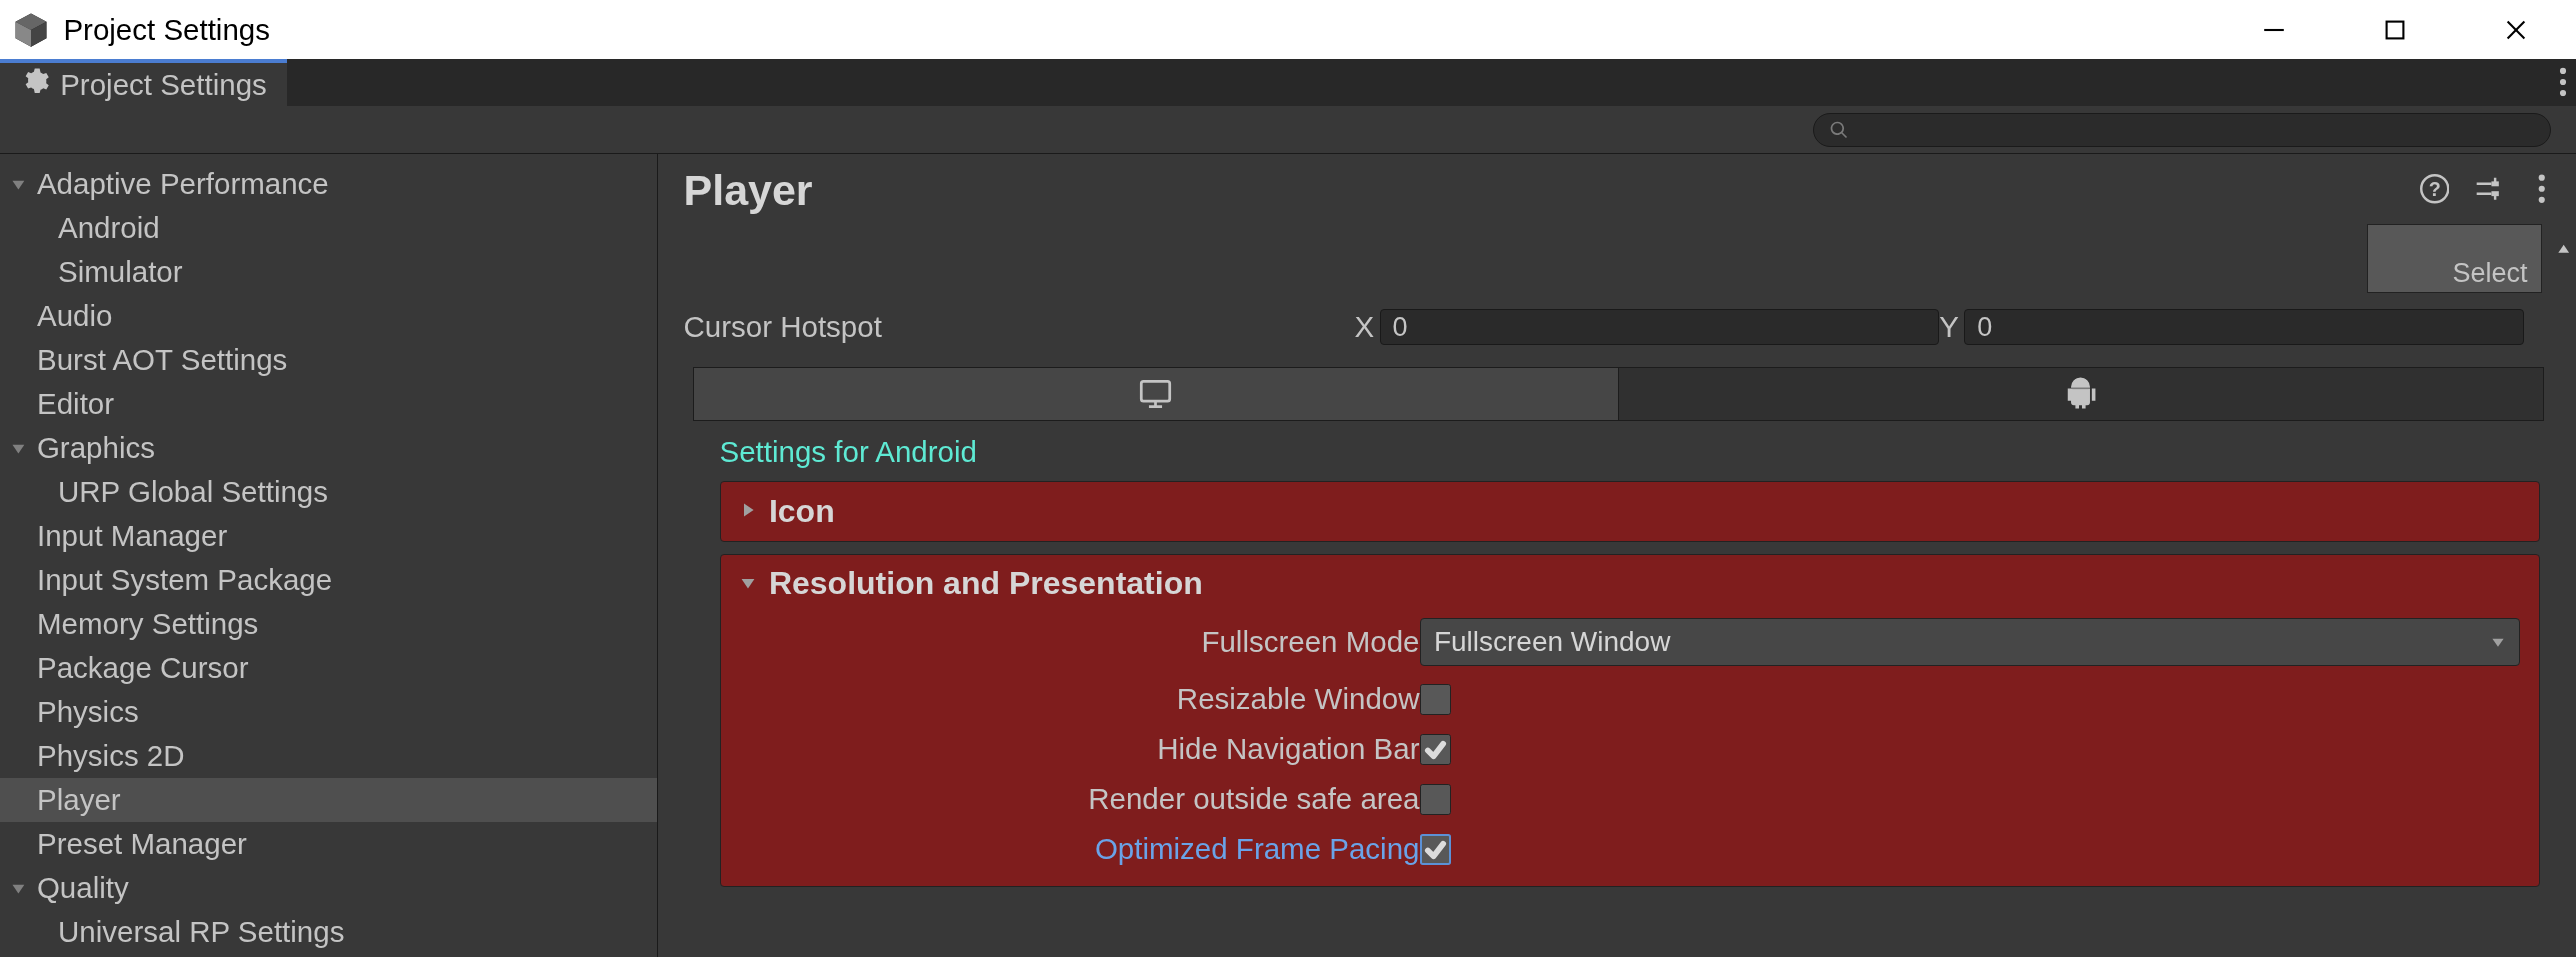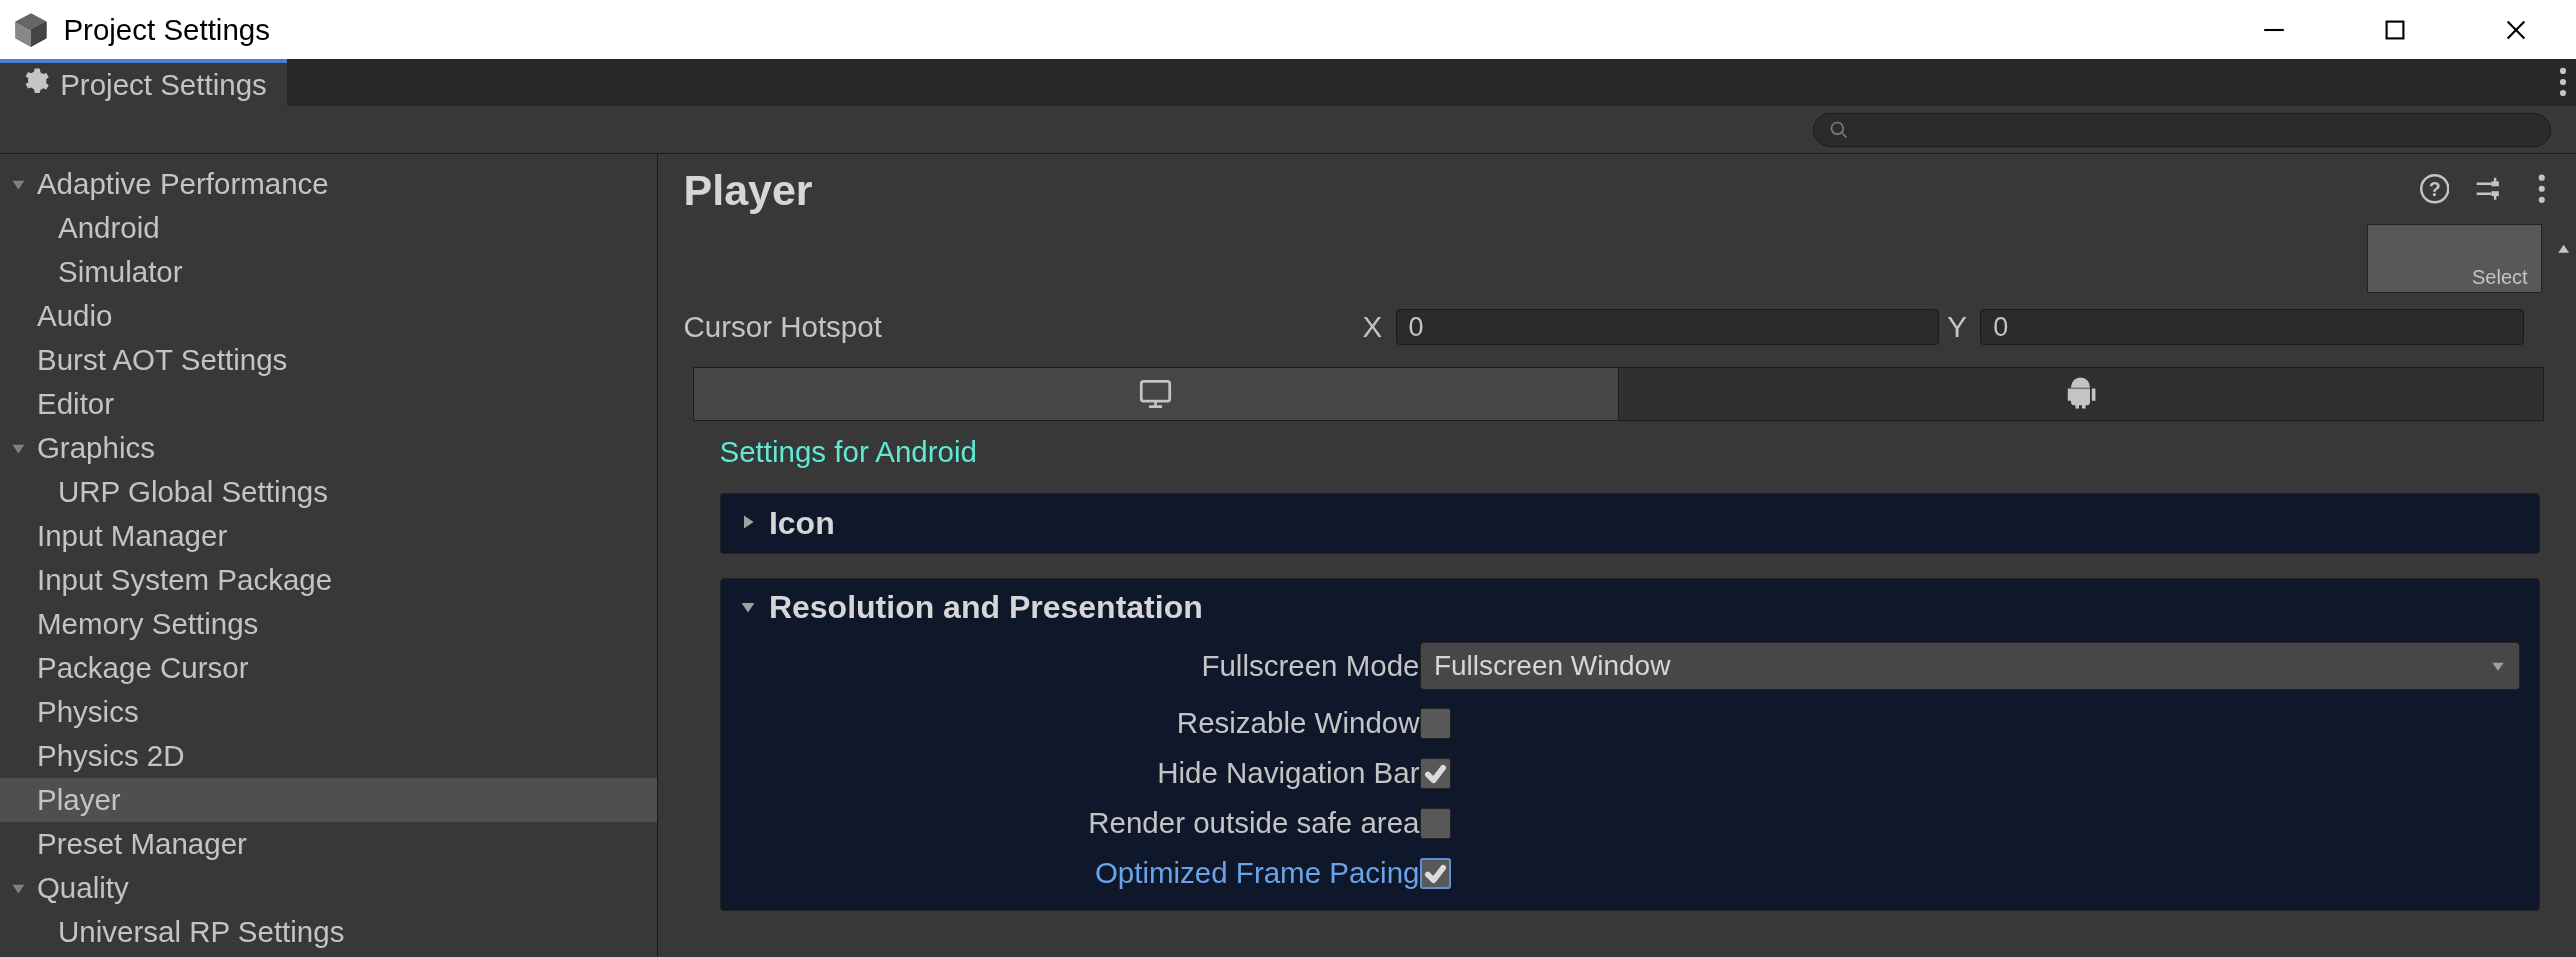--- a/index.html
+++ b/index.html
@@ -49,48 +49,48 @@
   .caret-icon svg { width: 14.8px; height: 14.8px; fill: #808080; }
 
   
   .main { flex: 1; background: #383838; display: flex; flex-direction: column; padding: 12px 0 0 25.5px; position: relative; }
   .main-header { display: flex; align-items: flex-start; }
   .main-title { font-size: 43px; font-weight: 700; color: #d6d6d6; }
   .main-header-icons { margin-left: auto; display: flex; align-items: center; gap: 24px; padding-right: 20px; padding-top: 8px; }
   .main-header-icons svg { width: 29.5px; height: 29.5px; fill: #c4c4c4; }
   .select-box {
     position: absolute; top: 70px; right: 34px; background: #585858; color: #c4c4c4;
-    font-size: 20px; padding: 6.7px 13.4px 2.7px 13.4px; border: 1.3px solid #222; min-width: 175px; height: 69px;
+    font-size: 27px; padding: 6.7px 13.4px 2.7px 13.4px; border: 1.3px solid #222; min-width: 175px; height: 69px;
     display: flex; align-items: flex-end; justify-content: flex-end;
   }
   .scroll-marker { position: absolute; right: 4px; top: 74px; width: 16px; height: 42px; display:flex; align-items:center; justify-content:center;}
   .scroll-marker svg{width:13.4px;height:13.4px;fill:#c4c4c4;}
 
   
-  .hotspot-row { display: flex; align-items: center; margin-top: 94px; padding-right: 52px; gap: 8px; }
+  .hotspot-row { display: flex; align-items: center; margin-top: 94px; padding-right: 52px; gap: 0; }
   .hotspot-label { width: 671px; font-size: 29.5px; color: #c4c4c4; }
   .axis-label { font-size: 29.5px; color: #c4c4c4; margin-right: 5.4px; }
   .num-input {
     flex: 1; height: 36px; background: #2a2a2a; border: 1.3px solid #191919; border-radius: 4px;
     color: #c4c4c4; font-size: 27px; padding: 0 12px; display: flex; align-items: center;
   }
 
   
   .platform-strip {
     margin: 21.5px 32px 0 9.4px; height: 54px; background: #303030;
     border: 1.3px solid #1c1c1c; display: flex;
   }
   .platform-tab { flex: 1; display: flex; align-items: center; justify-content: center; }
   .platform-tab.inactive { background: #464646; border-right: 1.3px solid #1c1c1c; }
   .platform-tab svg { width: 35px; height: 35px; fill: #c4c4c4; }
 
   .settings-for { font-size: 29.5px; color: #5eead4; margin: 14.8px 0 12px 36px; }
 
   .foldout {
-    margin: 12px 36px 12px 36px; background: #0f172a; border: 1.3px solid #222; border-radius: 4px;
+    margin: 0 36px 12px 36px; background: #7f1d1d; border: 1.3px solid #222; border-radius: 4px;
     padding: 10.7px 19px;
   }
   .foldout-header { display: flex; align-items: center; gap: 13.4px; }
   .foldout-title { font-size: 32px; font-weight: 700; color: #d6d6d6; }
   .fold-caret svg { width: 16px; height: 16px; fill: #a0a0a0; }
 
   .foldout.open { padding-bottom: 20px; }
   .field-row { display: flex; align-items: center; margin-top: 16px; padding-left: 36px; text-align: right; }
   .field-label { width: 644px; font-size: 29.5px; color: #c4c4c4; }
   .field-label.blue { color: #6aa3e8; }

